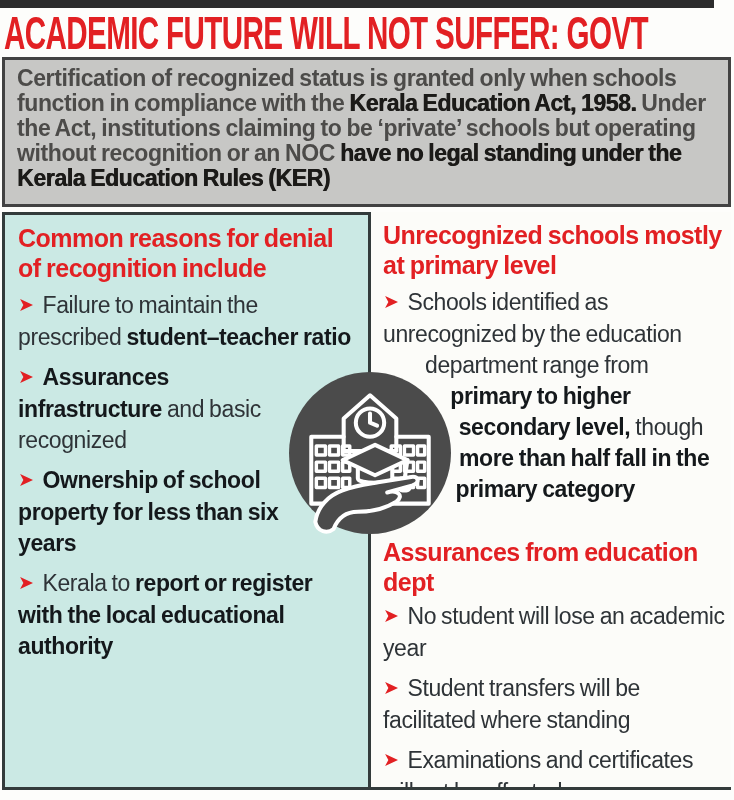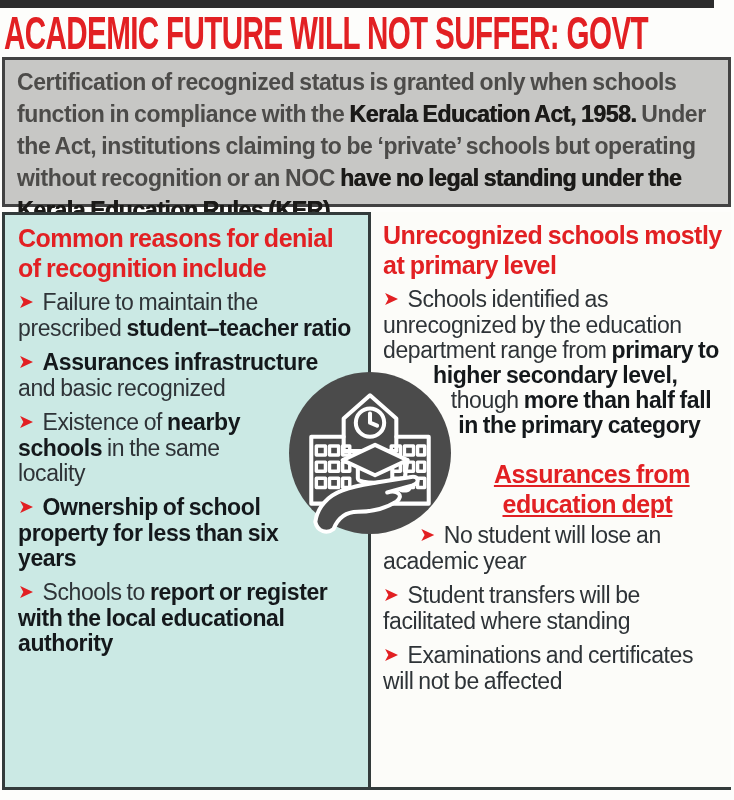--- a/index.html
+++ b/index.html
@@ -22,21 +22,21 @@
   }
 
   .intro{
     position:absolute;top:57px;left:2px;width:729px;height:150px;
     box-sizing:border-box;
     background:var(--intro-gray,#c7c7c5);
     border:3px solid #424242;
     padding:6px 12px 6px 12px;
   }
   .intro-text{
-    margin:0;font-size:23px;line-height:32px;font-weight:700;
+    margin:0;font-size:23px;line-height:25px;font-weight:700;
     color:#4c4b49;letter-spacing:-0.4px;word-spacing:-1px;
   }
   .intro-text .b{color:#1b1a18;text-shadow:0.6px 0 0 #1b1a18;}
 
   .panel{
     position:absolute;top:212px;left:2px;width:729px;height:578px;
     display:flex;box-sizing:border-box;
   }
   .col{box-sizing:border-box;overflow:hidden;}
   .col-left{
@@ -50,24 +50,24 @@
     background:#fcfcf9;
     border-bottom:3px solid #333b3b;
     padding:6px 6px 8px 12px;
   }
 
   .col-heading{
     margin:2px 0 7px;
     font-size:25px;line-height:30px;font-weight:700;
     color:var(--accent-red,#d8262b);letter-spacing:-0.5px;word-spacing:-1px;
   }
-  .col-heading.centered{text-align:center;margin-top:21px;margin-bottom:4px;text-decoration:underline;}
+  .col-heading.centered{margin-top:32px;margin-bottom:4px;}
 
   .bullet{
-    margin:0 0 9px;font-size:23px;line-height:25px;
+    margin:0 0 9px;font-size:23px;line-height:31px;
     color:#2e3337;letter-spacing:-0.4px;word-spacing:-1px;
   }
   .bullet .b{font-weight:700;color:#14181b;}
   .arrow{
     color:var(--accent-red,#e02428);
     font-size:19px;margin-right:9px;position:relative;top:-2px;
   }
 
   
   .wrap-spacer-left{
@@ -101,23 +101,22 @@
   </div>
 
   <div class="panel">
 
     <div class="col col-left">
       <div class="wrap-spacer-left"></div>
       <h2 class="col-heading">Common reasons for denial of recognition include</h2>
       <div class="bullets">
           <p class="bullet"><span class="arrow">➤</span><span><span>Failure to maintain the prescribed </span><span class="b">student–teacher ratio</span></span></p>
           <p class="bullet"><span class="arrow">➤</span><span><span class="b">Assurances infrastructure</span><span> and basic recognized</span></span></p>
-          <p class="bullet"><span class="arrow">➤</span><span><span>Existence of </span><span class="b">nearby schools</span><span> in the same locality</span></span></p>
           <p class="bullet"><span class="arrow">➤</span><span><span class="b">Ownership of school property for less than six years</span></span></p>
-          <p class="bullet"><span class="arrow">➤</span><span><span>Schools to </span><span class="b">report or register with the local educational authority</span></span></p>
+          <p class="bullet"><span class="arrow">➤</span><span><span>Kerala to </span><span class="b">report or register with the local educational authority</span></span></p>
         </div>
     </div>
 
     <div class="col col-right">
       <div class="wrap-spacer-right"></div>
       <h2 class="col-heading">Unrecognized schools mostly at primary level</h2>
       <div class="bullets">
           <p class="bullet"><span class="arrow">➤</span><span><span>Schools identified as unrecognized by the education department range from </span><span class="b">primary to higher secondary level,</span><span> though </span><span class="b">more than half fall in the primary category</span></span></p>
         </div>
       <h2 class="col-heading centered">Assurances from education dept</h2>

